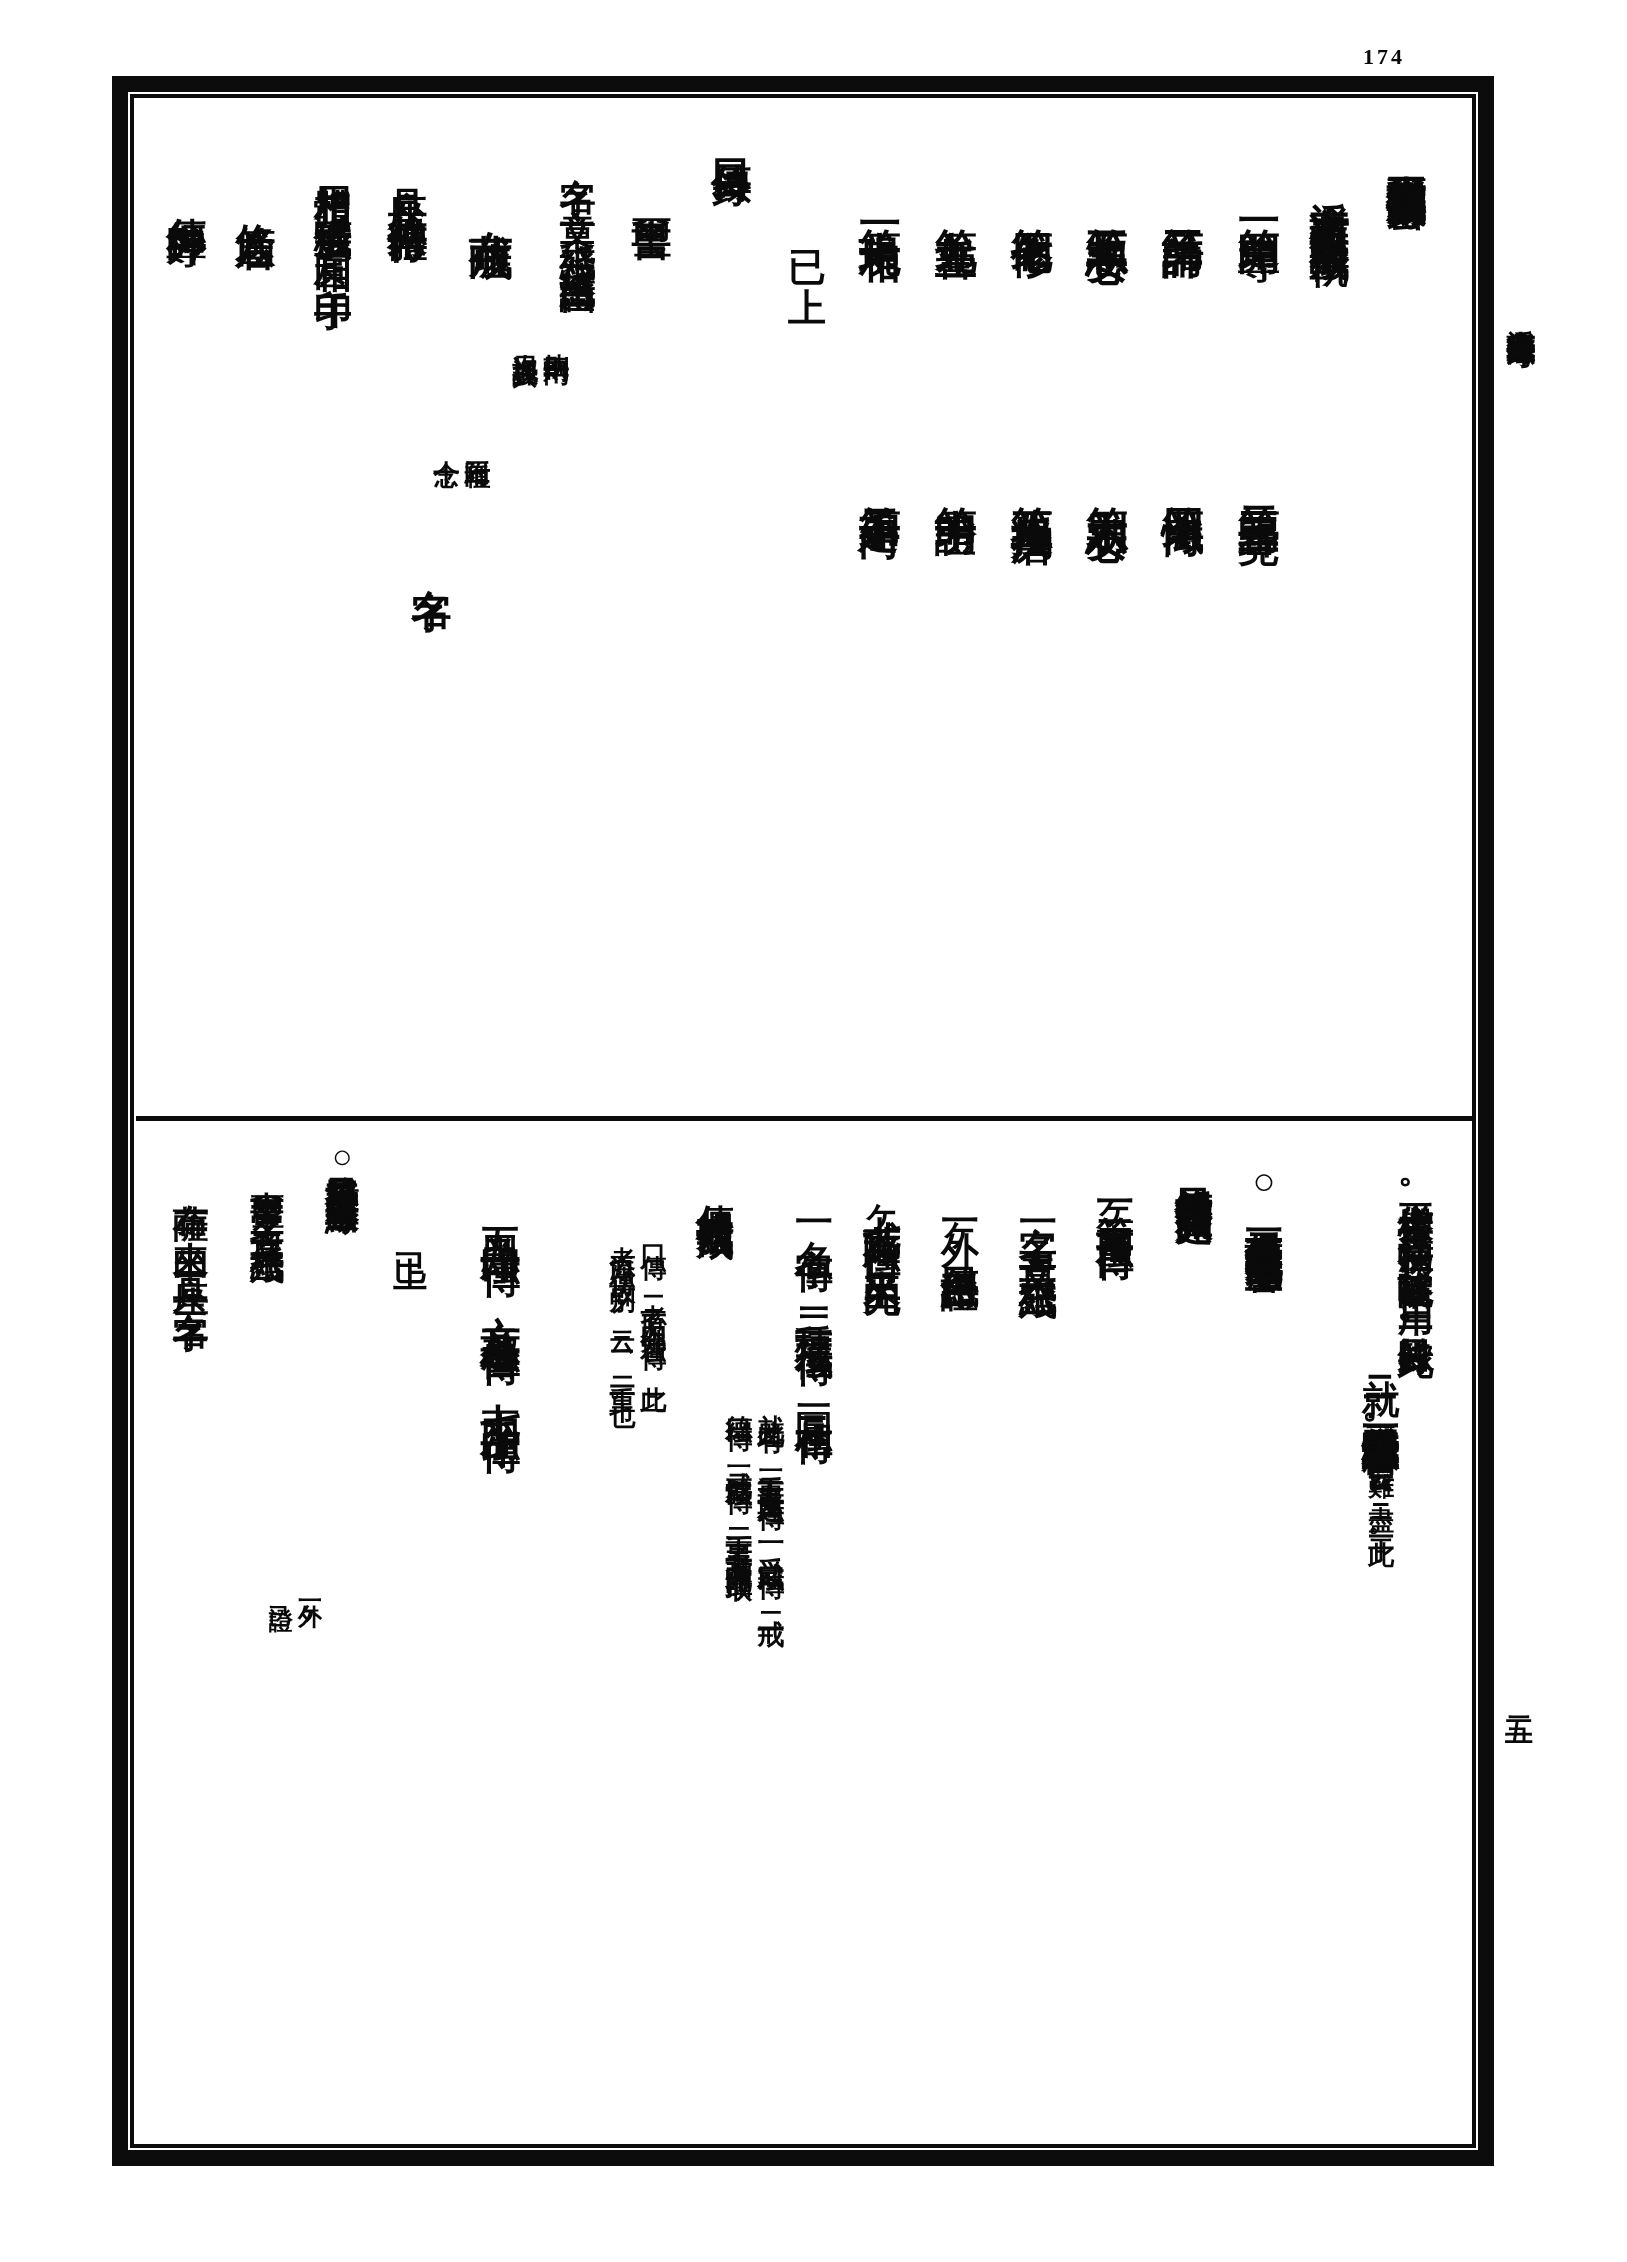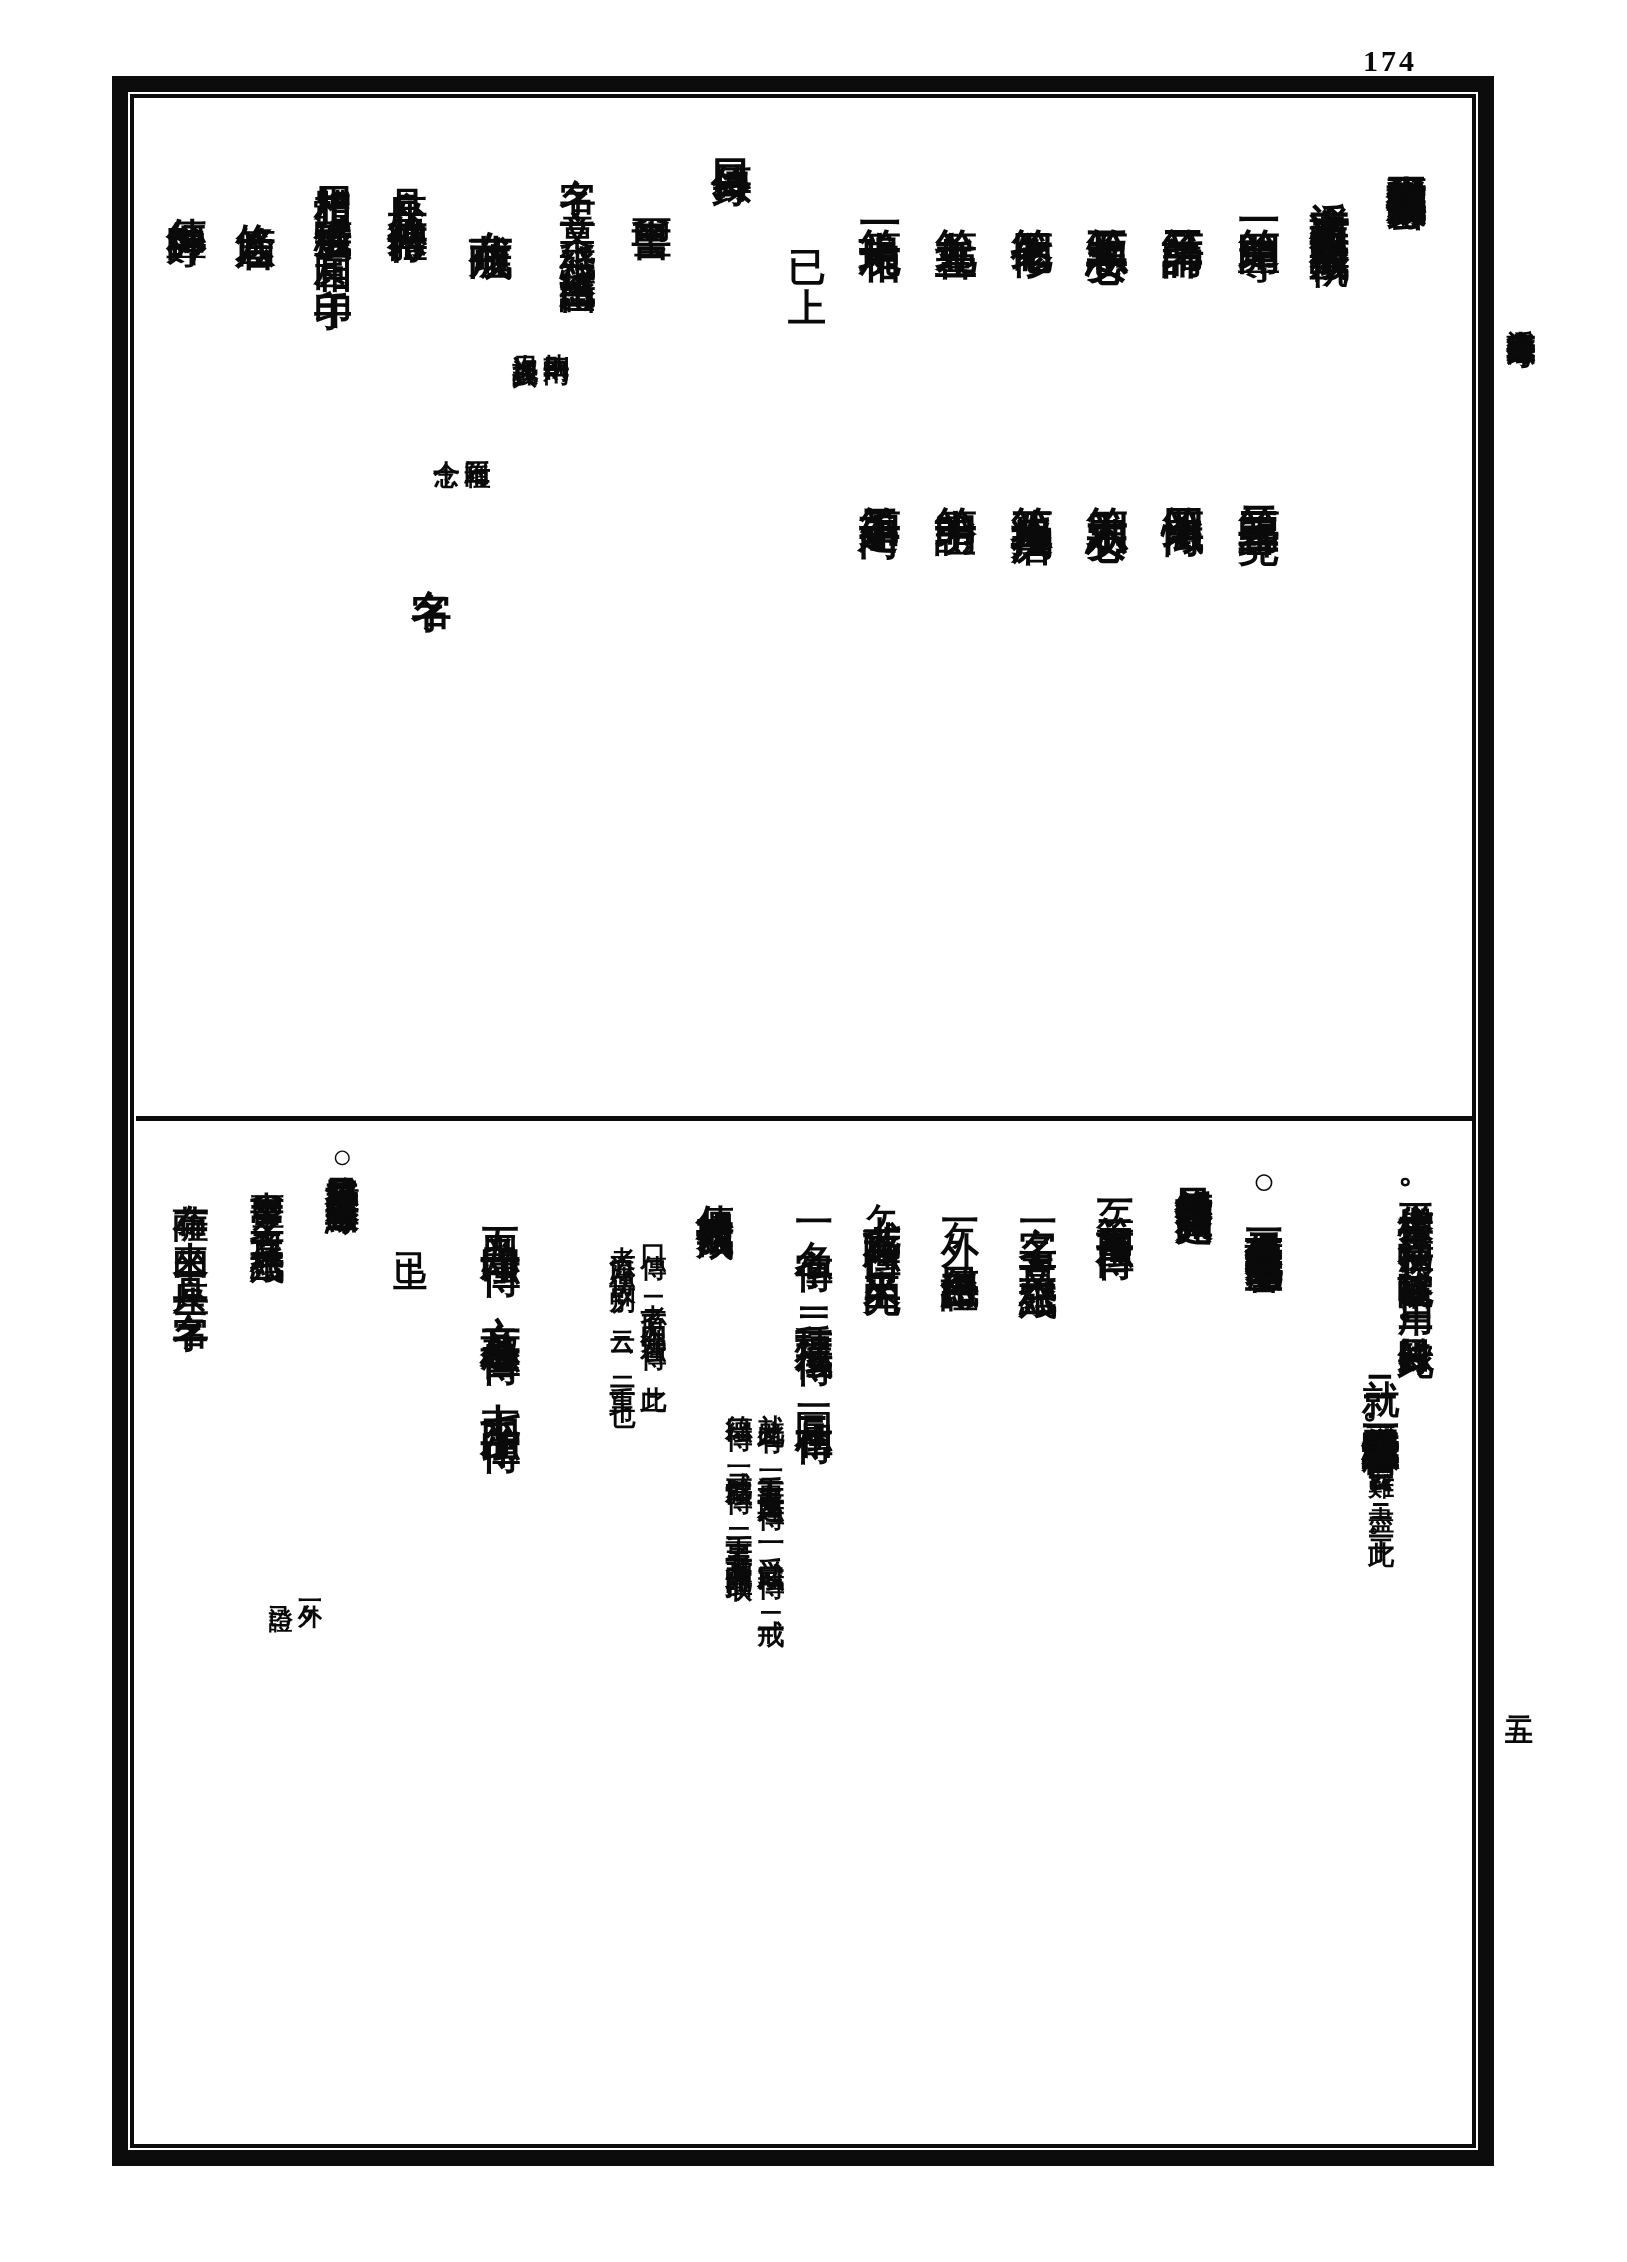--- a/index.html
+++ b/index.html
@@ -46,21 +46,21 @@
   #divider{
     position:absolute;left:136px;top:1116px;width:1336px;height:5px;
     background:#0c0c0c;
   }
 </style>
 </head>
 <body>
 
 <div id="page">
 
-  <div class="h" style="left:1363px;top:44px;font-size:30px;letter-spacing:3px;">174</div>
+  <div class="h" style="left:1363px;top:44px;font-size:22px;letter-spacing:3px;">174</div>
 
   <div class="v" style="left:1506px;top:306px;font-size:29px;letter-spacing:1px;">淨土布薩戒授法目錄考</div>
 
   <div class="v" style="left:1504px;top:1696px;font-size:28px;letter-spacing:2px;">二五</div>
 
   <div id="frame-outer">
     <div id="frame-inner"></div>
   </div>
   <div id="divider"></div>
 

